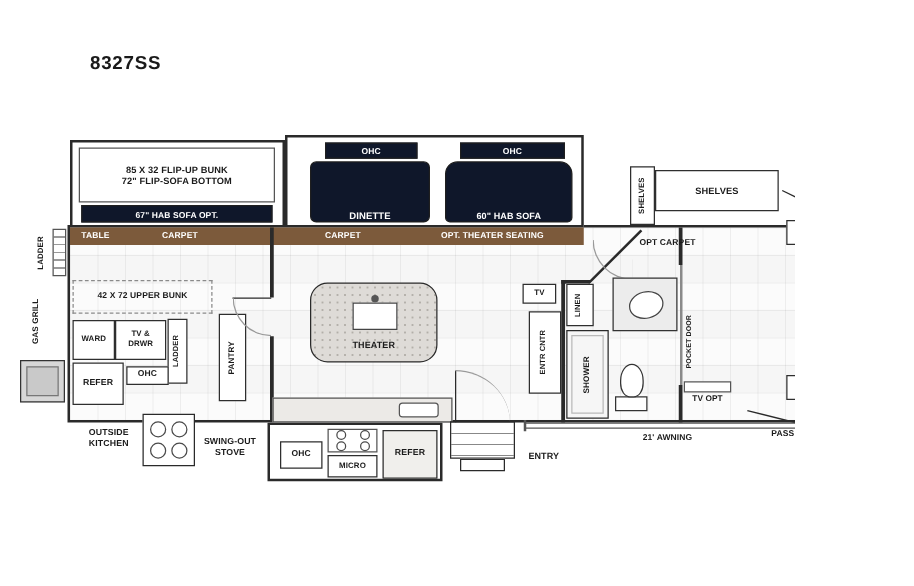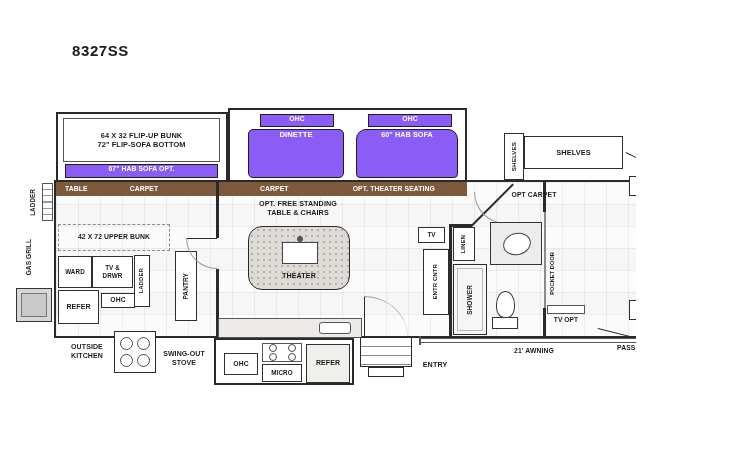--- a/index.html
+++ b/index.html
@@ -1,21 +1,21 @@
 <!DOCTYPE html>
 <html><head>
 <meta charset="utf-8">
 <style>
   html,body{margin:0;padding:0;background:#fff;}
   .plan{position:relative;width:636px;height:469px;background:#fff;font-family:"Liberation Sans",sans-serif;overflow:hidden;}
   .abs{position:absolute;box-sizing:border-box;}
   .lbl{font-weight:bold;color:#1a1a1a;text-align:center;line-height:1.25;letter-spacing:0.1px;}
   .blk{display:block;}
   .box{border:1.4px solid #2e2e2e;background:#fff;display:flex;align-items:center;justify-content:center;}
-  .dark{background:#8b5cf6;color:#fff;border:1px solid #1f1f1f;display:flex;align-items:flex-start;justify-content:center;}
+  .dark{background:#0f172a;color:#fff;border:1px solid #1f1f1f;display:flex;align-items:flex-end;justify-content:center;}
   .dark .lbl{color:#fff;}
   .carpet{background:#7c5a3b;display:flex;align-items:center;}
   .carpet .lbl{color:#fff;}
   .vt{writing-mode:vertical-rl;transform:rotate(180deg);white-space:nowrap;}
   .wall{background:#2a2a2a;}
   .cflex{display:flex;align-items:center;justify-content:center;}
   .tile{background-color:#fbfbfb;background-image:linear-gradient(90deg,rgba(0,0,0,0.055) 1px,transparent 1px),linear-gradient(rgba(0,0,0,0.055) 1px,transparent 1px),linear-gradient(transparent 0 50%,rgba(0,0,0,0.02) 50% 100%);background-size:22px 22px,22px 22px,44px 44px;}
   .speck{background-color:#dedbd7;background-image:radial-gradient(#b3afa9 0.8px,transparent 0.9px);background-size:6px 6px;}
   .burner{border:1.1px solid #4a4a4a;border-radius:50%;background:#fff;}
 </style>
@@ -35,21 +35,21 @@
 
   <div class="abs cflex" style="left:22px;top:228px;width:14px;height:58px;font-size:6.5px;">
     <span class="lbl vt">GAS GRILL</span>
   </div>
   <div class="abs" style="left:16px;top:288px;width:36px;height:34px;border:1.5px solid #333;background:#d7d7d7;">
     <div class="abs" style="left:4px;top:4px;right:4px;bottom:4px;border:1px solid #777;background:#c9c9c9;"></div>
   </div>
 
   <div class="abs" style="left:56px;top:112px;width:172px;height:70px;border:2px solid #2a2a2a;background:#fff;">
     <div class="abs" style="left:5px;top:4px;width:157px;height:44px;border:1.2px solid #555;display:flex;flex-direction:column;align-items:center;justify-content:center;font-size:7.4px;">
-      <span class="lbl">64 X 32 FLIP-UP BUNK</span>
+      <span class="lbl">85 X 32 FLIP-UP BUNK</span>
       <span class="lbl">72" FLIP-SOFA BOTTOM</span>
     </div>
     <div class="abs dark" style="left:7px;top:50px;width:153px;height:14px;font-size:6.8px;">
       <span class="lbl">67" HAB SOFA OPT.</span>
     </div>
   </div>
 
   <div class="abs carpet" style="left:56px;top:182px;width:172px;height:14px;font-size:6.8px;">
     <span class="lbl" style="margin-left:9px;">TABLE</span>
     <span class="lbl" style="margin-left:42px;">CARPET</span>
@@ -68,24 +68,20 @@
     <div class="abs dark" style="left:126px;top:19px;width:102px;height:49px;border-radius:10px 10px 4px 4px;font-size:7.2px;">
       <span class="lbl">60" HAB SOFA</span>
     </div>
   </div>
 
   <div class="abs carpet" style="left:228px;top:182px;width:239px;height:14px;font-size:6.8px;justify-content:space-around;">
     <span class="lbl">CARPET</span>
     <span class="lbl">OPT. THEATER SEATING</span>
   </div>
 
-  <div class="abs lbl" style="left:236px;top:199px;width:124px;font-size:7.2px;">
-    <span class="blk">OPT. FREE STANDING</span>
-    <span class="blk">TABLE &amp; CHAIRS</span>
-  </div>
 
   <div class="abs cflex" style="left:58px;top:224px;width:112px;height:27px;border:1.2px dashed #8a8a8a;font-size:6.8px;">
     <span class="lbl">42 X 72 UPPER BUNK</span>
   </div>
   <div class="abs box" style="left:58px;top:256px;width:34px;height:32px;font-size:6.3px;">
     <span class="lbl">WARD</span>
   </div>
   <div class="abs box" style="left:92px;top:256px;width:41px;height:32px;font-size:6.3px;flex-direction:column;">
     <span class="lbl">TV &amp;</span>
     <span class="lbl">DRWR</span>

